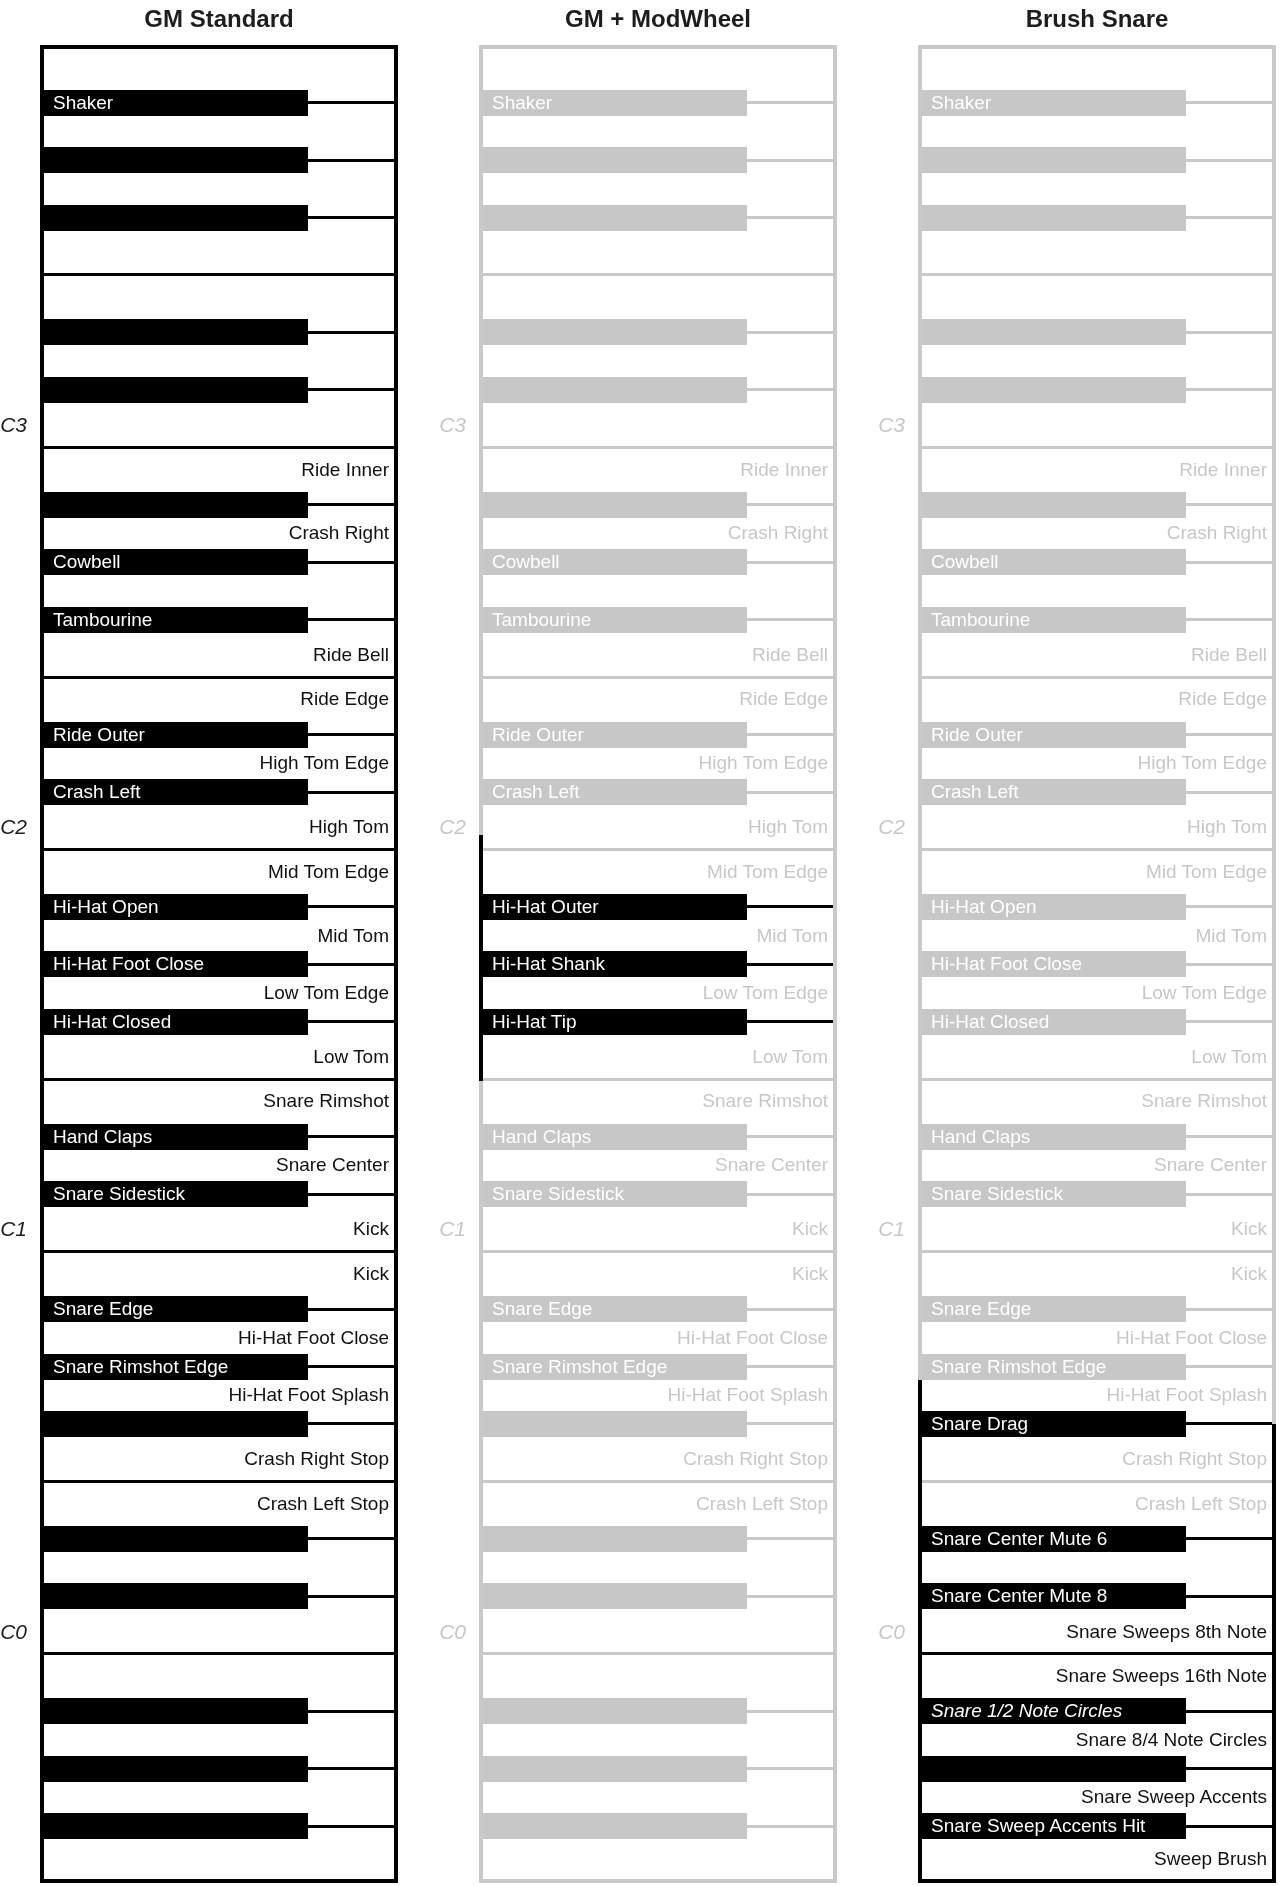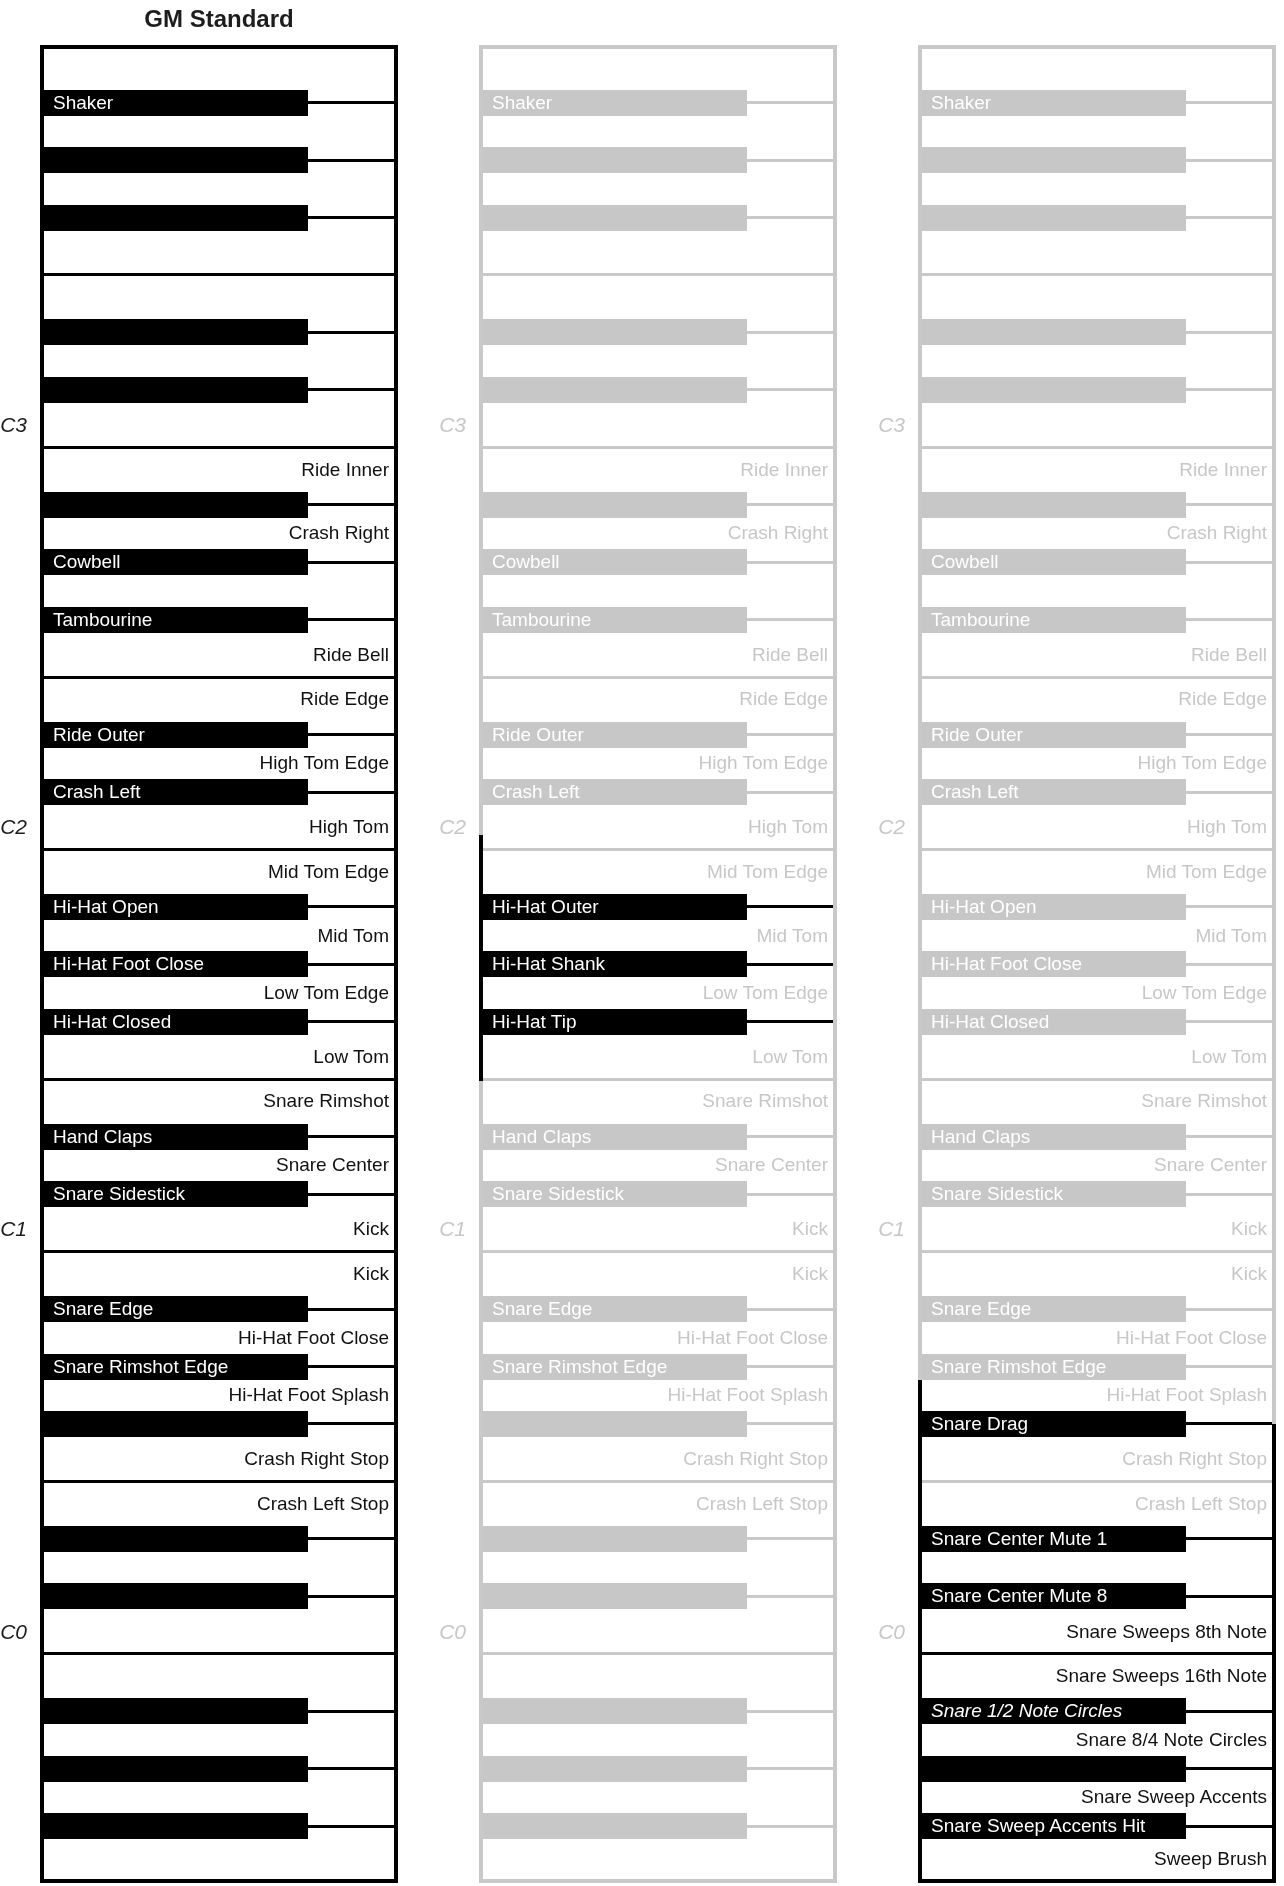--- a/index.html
+++ b/index.html
@@ -112,20 +112,21 @@
       <div class="abs" style="left: 0px; top: 1834px; width: 358px; height: 4px; background: rgb(0, 0, 0);"></div>
       <div class="abs" style="left: 0px; top: 0px; width: 4px; height: 1838px; background: rgb(0, 0, 0);"></div>
       <div class="abs" style="left: 354px; top: 0px; width: 4px; height: 1838px; background: rgb(0, 0, 0);"></div>
       <div class="octv" style="top: 365.075px; color: rgb(29, 29, 31);">C3</div>
       <div class="octv" style="top: 767.225px; color: rgb(29, 29, 31);">C2</div>
       <div class="octv" style="top: 1169.38px; color: rgb(29, 29, 31);">C1</div>
       <div class="octv" style="top: 1571.53px; color: rgb(29, 29, 31);">C0</div>
     </div>
 </div>
 <div class="col col-1">
+  <div class="hdr">GM + ModWheel</div>
   <div class="kb" id="kb-1">
       <div class="wlabel" style="top: 410.525px; color: rgb(199, 199, 199);">Ride Inner</div>
       <div class="wlabel" style="top: 474.475px; color: rgb(199, 199, 199);">Crash Right</div>
       <div class="wlabel" style="top: 595.875px; color: rgb(199, 199, 199);">Ride Bell</div>
       <div class="wlabel" style="top: 640.325px; color: rgb(199, 199, 199);">Ride Edge</div>
       <div class="wlabel" style="top: 704.275px; color: rgb(199, 199, 199);">High Tom Edge</div>
       <div class="wlabel" style="top: 768.225px; color: rgb(199, 199, 199);">High Tom</div>
       <div class="wlabel" style="top: 812.675px; color: rgb(199, 199, 199);">Mid Tom Edge</div>
       <div class="wlabel" style="top: 876.625px; color: rgb(199, 199, 199);">Mid Tom</div>
       <div class="wlabel" style="top: 934.075px; color: rgb(199, 199, 199);">Low Tom Edge</div>
@@ -209,20 +210,21 @@
       <div class="abs" style="left: 0px; top: 0px; width: 4px; height: 1838px; background: rgb(201, 201, 201);"></div>
       <div class="abs" style="left: 354px; top: 0px; width: 4px; height: 1838px; background: rgb(201, 201, 201);"></div>
       <div class="abs" style="left: 0px; top: 790px; width: 4px; height: 246px; background: rgb(0, 0, 0);"></div>
       <div class="octv" style="top: 365.075px; color: rgb(199, 199, 199);">C3</div>
       <div class="octv" style="top: 767.225px; color: rgb(199, 199, 199);">C2</div>
       <div class="octv" style="top: 1169.38px; color: rgb(199, 199, 199);">C1</div>
       <div class="octv" style="top: 1571.53px; color: rgb(199, 199, 199);">C0</div>
     </div>
 </div>
 <div class="col col-2">
+  <div class="hdr">Brush Snare</div>
   <div class="kb" id="kb-2">
       <div class="wlabel" style="top: 410.525px; color: rgb(199, 199, 199);">Ride Inner</div>
       <div class="wlabel" style="top: 474.475px; color: rgb(199, 199, 199);">Crash Right</div>
       <div class="wlabel" style="top: 595.875px; color: rgb(199, 199, 199);">Ride Bell</div>
       <div class="wlabel" style="top: 640.325px; color: rgb(199, 199, 199);">Ride Edge</div>
       <div class="wlabel" style="top: 704.275px; color: rgb(199, 199, 199);">High Tom Edge</div>
       <div class="wlabel" style="top: 768.225px; color: rgb(199, 199, 199);">High Tom</div>
       <div class="wlabel" style="top: 812.675px; color: rgb(199, 199, 199);">Mid Tom Edge</div>
       <div class="wlabel" style="top: 876.625px; color: rgb(199, 199, 199);">Mid Tom</div>
       <div class="wlabel" style="top: 934.075px; color: rgb(199, 199, 199);">Low Tom Edge</div>
@@ -292,21 +294,21 @@
       <div class="abs" style="left: 268px; top: 1262.55px; width: 86px; height: 3px; background: rgb(201, 201, 201);"></div>
       <div class="blabel" style="top: 1251.05px; color: rgb(255, 255, 255);">Snare Edge</div>
       <div class="abs" style="left: 4px; top: 1308.5px; width: 264px; height: 26px; background: rgb(199, 199, 199);"></div>
       <div class="abs" style="left: 268px; top: 1320px; width: 86px; height: 3px; background: rgb(201, 201, 201);"></div>
       <div class="blabel" style="top: 1308.5px; color: rgb(255, 255, 255);">Snare Rimshot Edge</div>
       <div class="abs" style="left: 4px; top: 1365.95px; width: 264px; height: 26px; background: rgb(0, 0, 0);"></div>
       <div class="abs" style="left: 268px; top: 1377.45px; width: 86px; height: 3px; background: rgb(0, 0, 0);"></div>
       <div class="blabel" style="top: 1365.95px; color: rgb(255, 255, 255);">Snare Drag</div>
       <div class="abs" style="left: 4px; top: 1480.85px; width: 264px; height: 26px; background: rgb(0, 0, 0);"></div>
       <div class="abs" style="left: 268px; top: 1492.35px; width: 86px; height: 3px; background: rgb(0, 0, 0);"></div>
-      <div class="blabel" style="top: 1480.85px; color: rgb(255, 255, 255);">Snare Center Mute 1</div>
+      <div class="blabel" style="top: 1480.85px; color: rgb(255, 255, 255);">Snare Center Mute 6</div>
       <div class="abs" style="left: 4px; top: 1538.3px; width: 264px; height: 26px; background: rgb(0, 0, 0);"></div>
       <div class="abs" style="left: 268px; top: 1549.8px; width: 86px; height: 3px; background: rgb(0, 0, 0);"></div>
       <div class="blabel" style="top: 1538.3px; color: rgb(255, 255, 255);">Snare Center Mute 8</div>
       <div class="abs" style="left: 4px; top: 1653.2px; width: 264px; height: 26px; background: rgb(0, 0, 0);"></div>
       <div class="abs" style="left: 268px; top: 1664.7px; width: 86px; height: 3px; background: rgb(0, 0, 0);"></div>
       <div class="blabel" style="top: 1653.2px; color: rgb(255, 255, 255); font-style: italic;">Snare 1/2 Note Circles</div>
       <div class="abs" style="left: 4px; top: 1710.65px; width: 264px; height: 26px; background: rgb(0, 0, 0);"></div>
       <div class="abs" style="left: 268px; top: 1722.15px; width: 86px; height: 3px; background: rgb(0, 0, 0);"></div>
       <div class="abs" style="left: 4px; top: 1768.1px; width: 264px; height: 26px; background: rgb(0, 0, 0);"></div>
       <div class="abs" style="left: 268px; top: 1779.6px; width: 86px; height: 3px; background: rgb(0, 0, 0);"></div>

